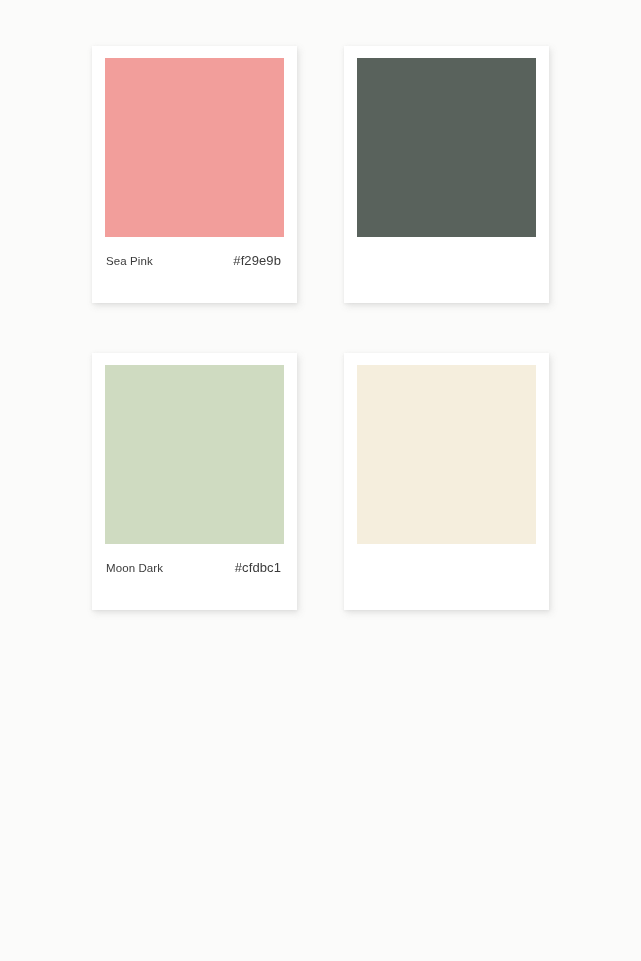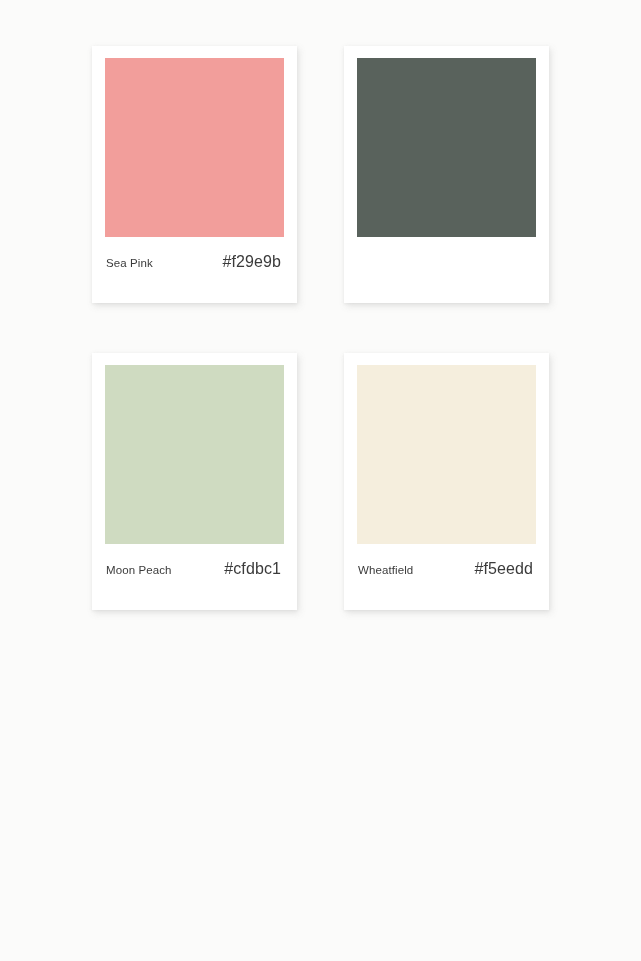--- a/index.html
+++ b/index.html
@@ -56,21 +56,21 @@
 
   .swatch-name {
     font-size: 11.5px;
     color: #3b3b3b;
     letter-spacing: 0.1px;
     line-height: 1;
     white-space: nowrap;
   }
 
   .swatch-hex {
-    font-size: 16px;
+    font-size: 13px;
     color: #3b3b3b;
     letter-spacing: 0.1px;
     line-height: 1;
     white-space: nowrap;
   }
 </style>
 </head>
 <body style="background-color: rgb(251, 251, 250);">
 
 <div class="palette-grid">
@@ -85,26 +85,22 @@
 
 
   <div class="swatch-card">
     <div class="swatch-color" style="background-color: rgb(89, 98, 92);"></div>
   </div>
 
 
   <div class="swatch-card">
     <div class="swatch-color" style="background-color: rgb(207, 219, 193);"></div>
     <div class="swatch-meta">
-      <span class="swatch-name">Moon Peach</span>
+      <span class="swatch-name">Moon Dark</span>
       <span class="swatch-hex">#cfdbc1</span>
     </div>
   </div>
 
   <div class="swatch-card">
     <div class="swatch-color" style="background-color: rgb(245, 238, 221);"></div>
-    <div class="swatch-meta">
-      <span class="swatch-name">Wheatfield</span>
-      <span class="swatch-hex">#f5eedd</span>
-    </div>
   </div>
 
 </div>
 
 </body></html>

